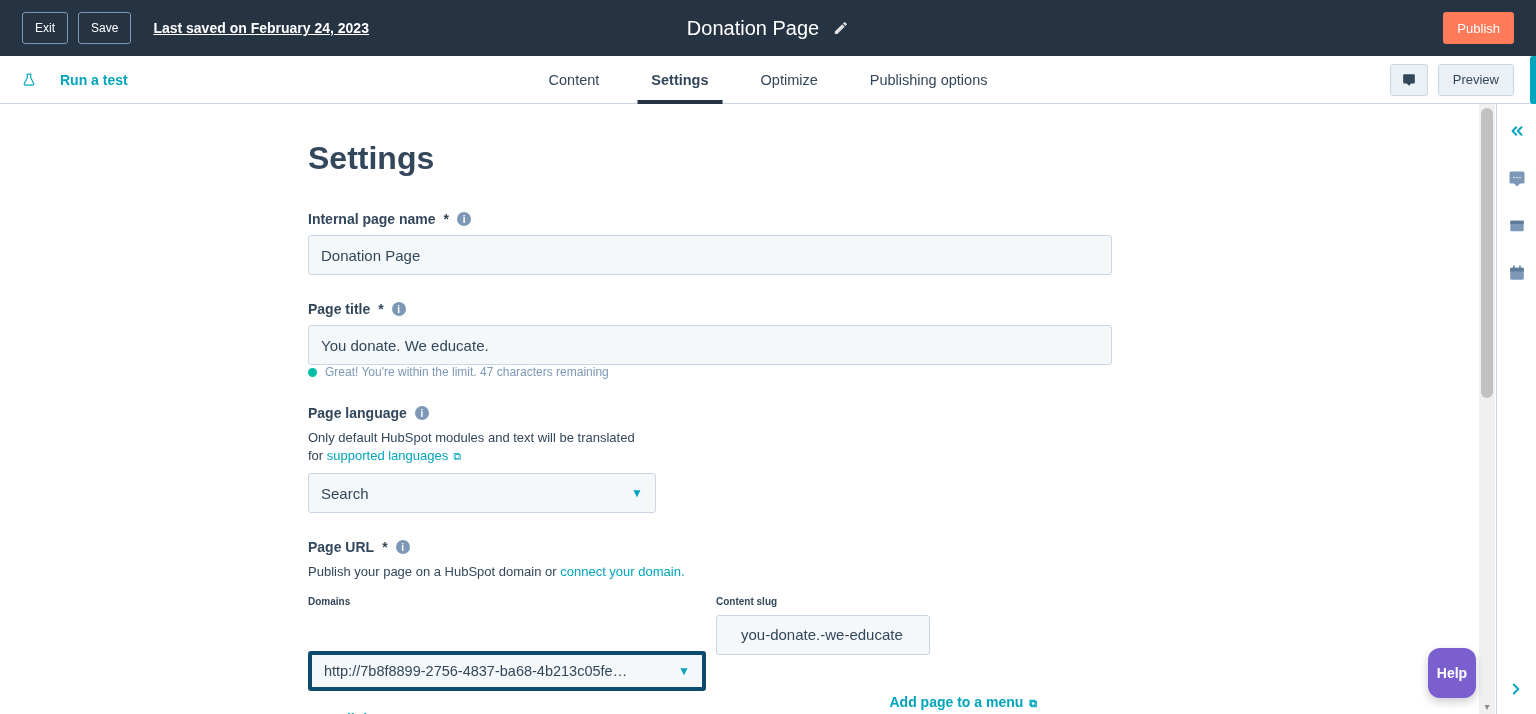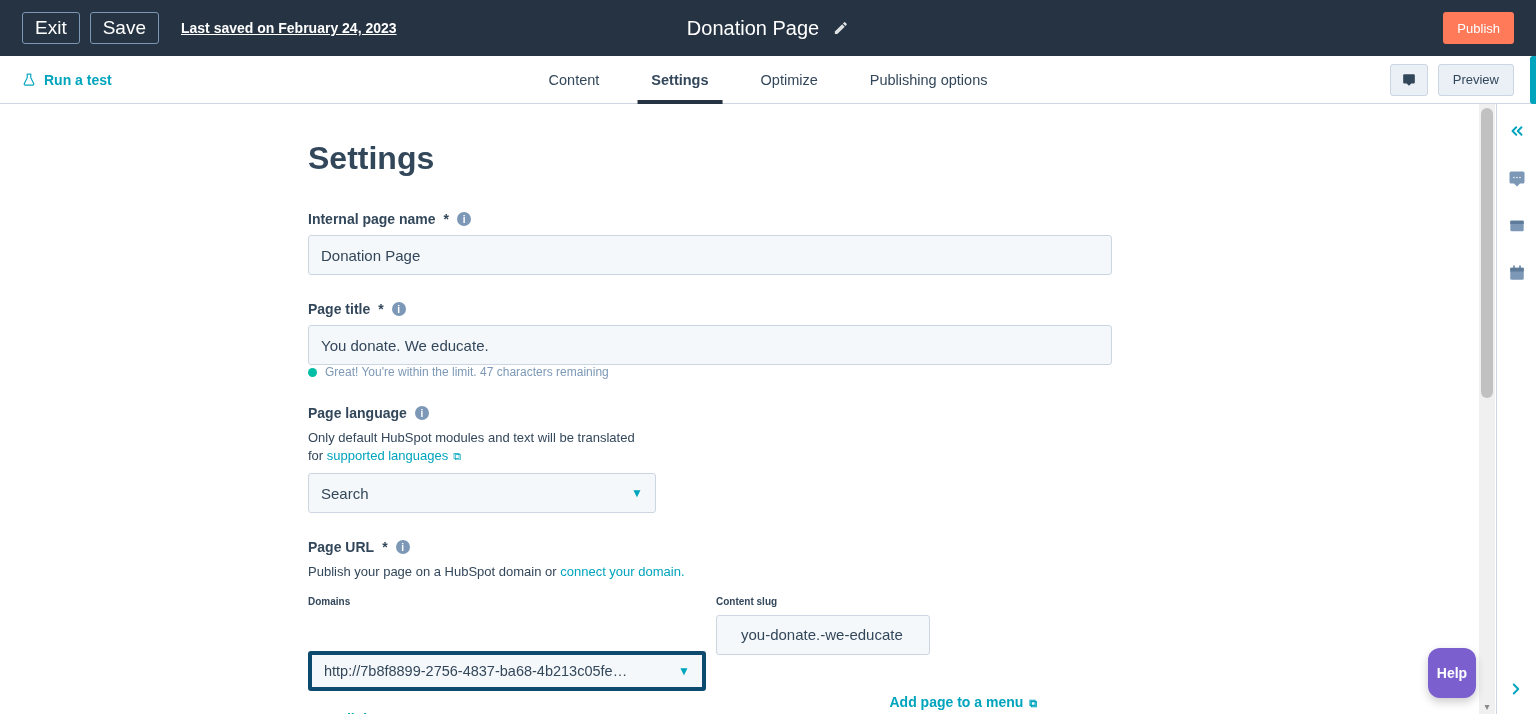--- a/index.html
+++ b/index.html
@@ -31,21 +31,21 @@
     height:56px;
     display:flex;
     align-items:center;
     padding:0 22px;
     color:#fff;
   }
   .tb-btn{
     border:1px solid #7c98b6;
     color:#fff;
     background:transparent;
-    font-size:19px;
+    font-size:12px;
     height:32px;
     padding:0 12px;
     border-radius:3px;
     cursor:pointer;
     margin-right:10px;
     font-family:inherit;
   }
   .tb-saved{
     color:#fff;
     text-decoration:underline;
@@ -85,21 +85,21 @@
     border-bottom:1px solid var(--border);
     position:relative;
     padding:0 22px;
   }
   .run-test{
     color:var(--hs-teal);
     font-weight:600;
     cursor:pointer;
     display:flex;
     align-items:center;
-    gap:8px;
+    gap:24px;
   }
   .tabs{
     position:absolute;
     left:50%;
     transform:translateX(-50%);
     display:flex;
     gap:52px;
     height:100%;
     align-items:center;
   }

